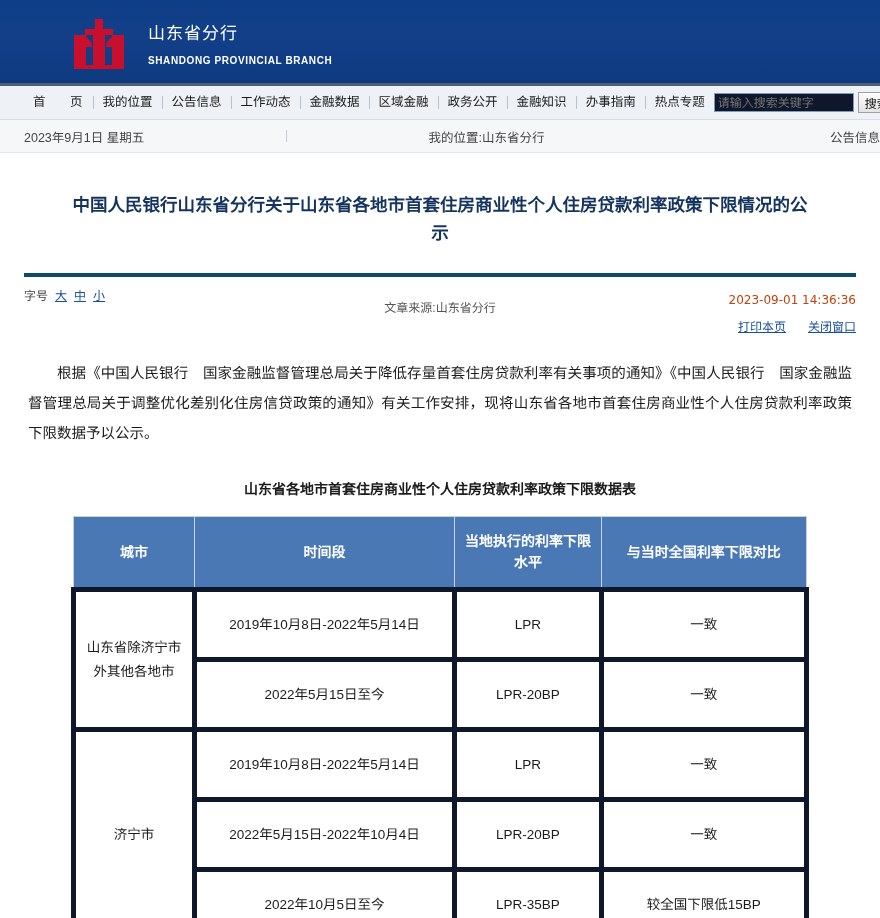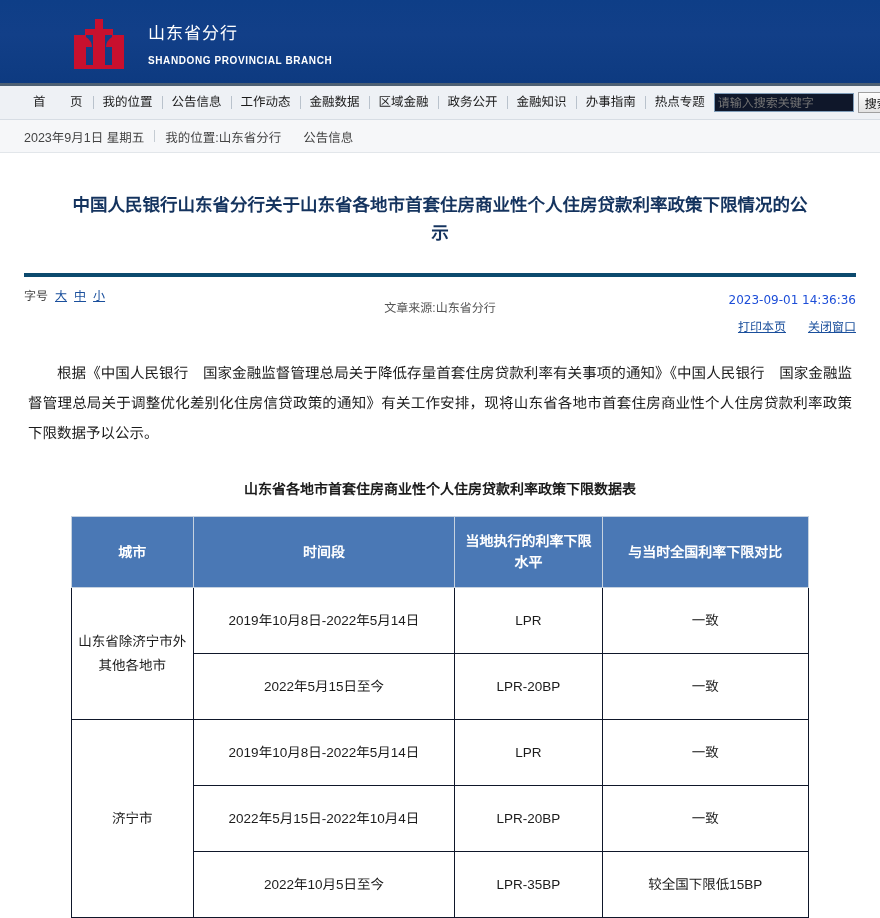--- a/index.html
+++ b/index.html
@@ -147,20 +147,21 @@
   .breadcrumb {
     height: 33px;
     background: #f6f7f9;
     border-bottom: 1px solid #e2e6ea;
     display: flex;
     align-items: center;
     padding-left: 24px;
     font-size: 12.5px;
     color: #444;
     box-sizing: border-box;
+    justify-content: space-between;
   }
   .bc-sep {
     display: inline-block;
     width: 1px;
     height: 12px;
     background: #c5ccd3;
     margin: 0 10px;
   }
   .bc-gap { display: inline-block; width: 22px; }
 
@@ -201,21 +202,21 @@
   .meta-source {
     position: absolute;
     left: 50%;
     transform: translateX(-50%);
     white-space: nowrap;
     color: #555;
     margin-top: 24px;
   }
   .meta-date {
     margin-left: auto;
-    color: #1d4ed8;
+    color: #c2410c;
     font-family: "DejaVu Sans", "Liberation Sans", sans-serif;
     margin-top: 11px;
   }
   .tools-row {
     display: flex;
     justify-content: flex-end;
     gap: 22px;
     font-size: 12px;
     padding: 6px 0 2px 0;
   }
@@ -257,21 +258,21 @@
     background: #4a78b5;
     color: #ffffff;
     font-size: 14px;
     font-weight: bold;
     height: 66px;
     border: 1px solid #c6d2e0;
     line-height: 21px;
     padding: 2px 4px;
   }
   table.rate-table td {
-    border: 1px solid #0f172a;
+    border: 5px solid #0f172a;
     height: 61px;
     text-align: center;
     font-size: 13.5px;
     color: #1b1b1b;
     padding: 2px 4px;
     line-height: 24px;
     background: #ffffff;
   }
   td.city-cell { font-size: 13.5px; }
   .col-city { width: 16.5%; }

